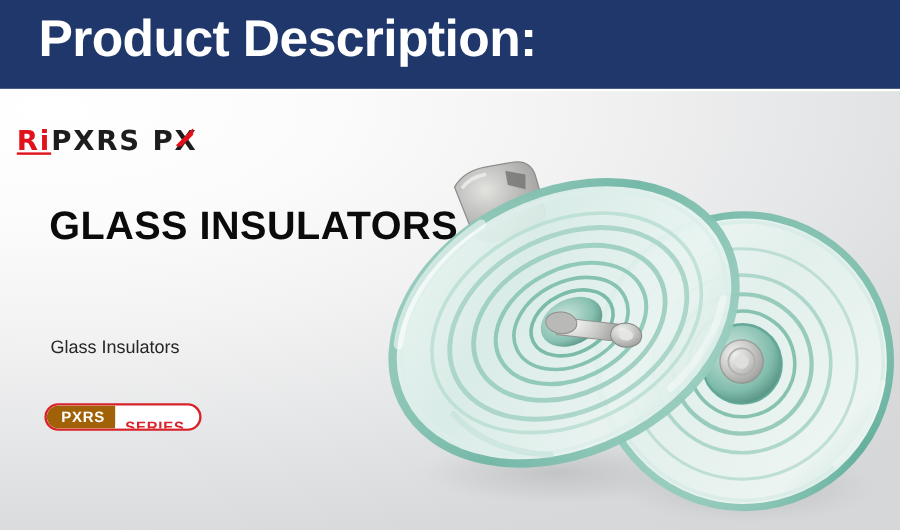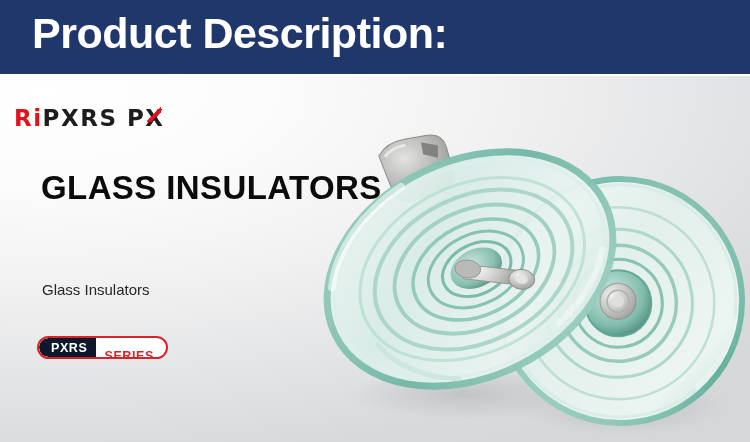--- a/index.html
+++ b/index.html
@@ -31,21 +31,21 @@
     overflow:hidden;
   }
 
   
   .logo{
     position:absolute;left:14px;top:29px;
     font-size:23px;line-height:26px;font-weight:bold;
     letter-spacing:1.5px;white-space:nowrap;
     font-family:"DejaVu Sans", sans-serif;
   }
-  .logo .lg-red{color:#e1121c;}
+  .logo .lg-red{color:#e1121c;text-decoration:underline;}
   .logo .lg-dark{color:#1d1d1d;}
   .logo .lg-x{position:relative;color:#1d1d1d;display:inline-block;}
   .logo .lg-x .xslash{
     position:absolute;left:1px;top:2px;width:15px;height:15px;
     overflow:hidden;pointer-events:none;
   }
   .logo .lg-x .xslash:before{
     content:"";position:absolute;left:-1px;top:6px;width:21px;height:4px;
     background:#e1121c;transform:rotate(-45deg);transform-origin:center;
   }
@@ -67,21 +67,21 @@
   .subtitle div{white-space:nowrap;}
 
   
   .series-badge{
     position:absolute;left:37px;top:260px;
     height:23px;display:flex;align-items:stretch;
     border:2px solid #d8232a;border-radius:12px;
     background:#ffffff;overflow:hidden;box-sizing:border-box;
   }
   .series-badge .bd-left{
-    background:#0f172a;color:#ffffff;
+    background:#a16207;color:#ffffff;
     font-size:12.5px;font-weight:bold;letter-spacing:0.6px;
     display:flex;align-items:center;justify-content:center;
     padding:0 9px 0 12px;
     border-radius:10px 0 0 10px;
   }
   .series-badge .bd-right{
     color:#d8232a;background:#fff;
     font-size:12.5px;font-weight:bold;letter-spacing:0.6px;
     display:flex;align-items:center;justify-content:center;
     padding:0 12px 0 8px;

